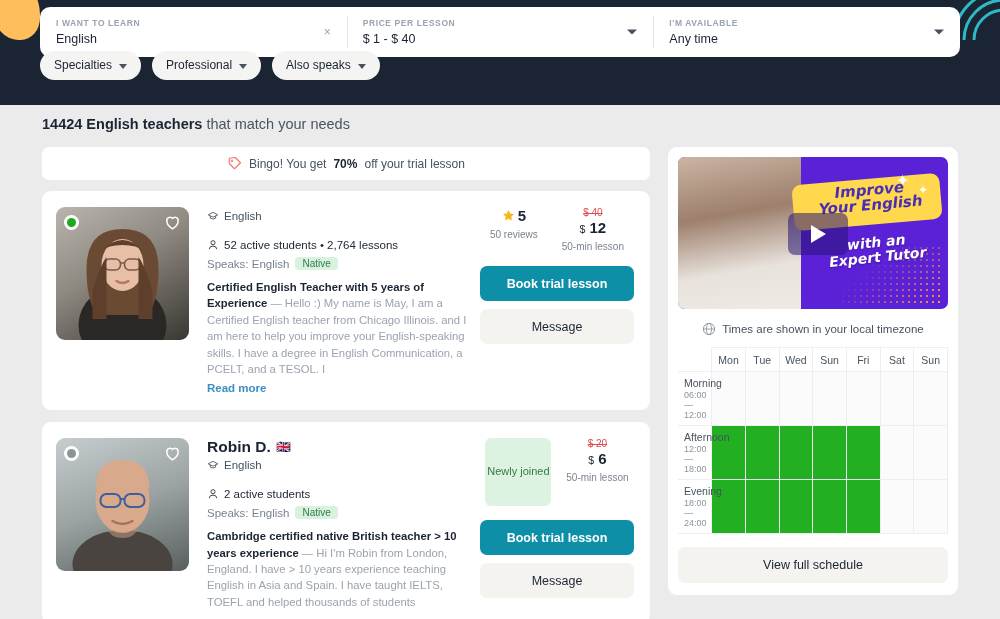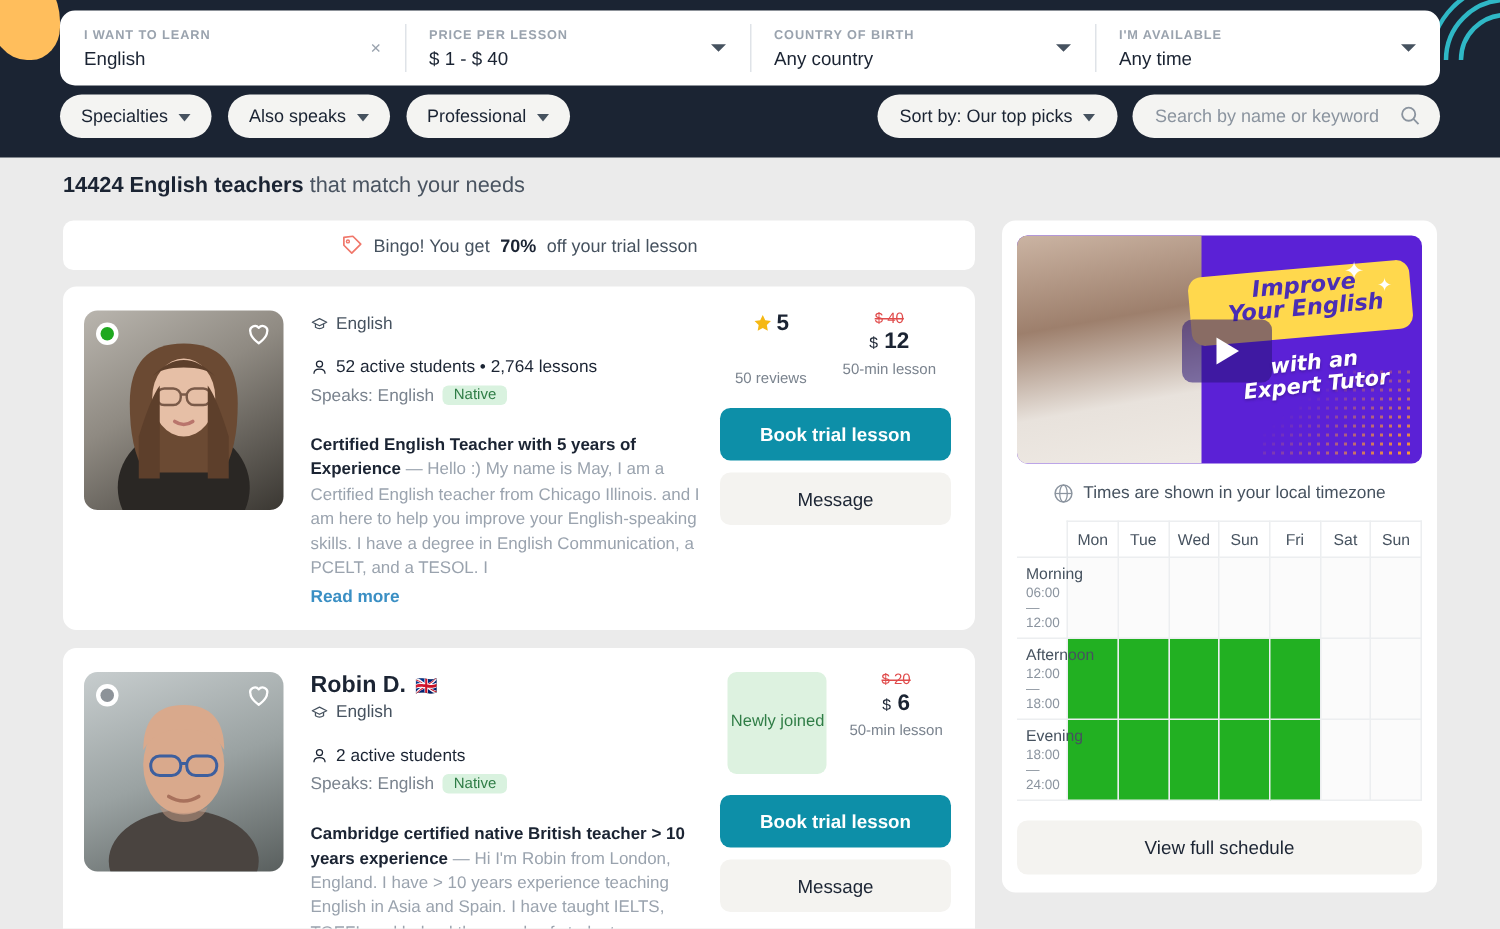--- a/index.html
+++ b/index.html
@@ -60,21 +60,21 @@
   }
   .caret {
     position: absolute; right: 16px; top: 50%; transform: translateY(-50%);
     width: 0; height: 0;
     border-left: 5px solid transparent;
     border-right: 5px solid transparent;
     border-top: 5px solid #46525f;
   }
 
   .filter-row {
-    position: absolute; left: 40px; top: 62px;
+    position: absolute; left: 40px; top: 50px;
     width: 920px; height: 30px;
     display: flex; align-items: center;
     z-index: 3;
   }
   .chip {
     height: 29px;
     background: #f4f4f2;
     border-radius: 15px;
     display: flex; align-items: center; gap: 7px;
     padding: 0 14px;
@@ -171,34 +171,34 @@
   .speaks-row {
     display: flex; align-items: center; gap: 6px;
     margin-top: 6px; font-size: 11.5px; color: #7a838e;
   }
   .native-badge {
     background: #d9f2df; color: #2f7d46;
     border-radius: 4px; padding: 1px 7px;
     font-size: 10px;
   }
   .bio {
-    margin-top: 19px; font-size: 11.3px; line-height: 1.45;
+    margin-top: 9px; font-size: 11.3px; line-height: 1.45;
     color: #9aa3ae;
   }
   .bio b { color: #1b2433; font-weight: 700; }
   .readmore {
     display: inline-block; margin-top: 5px;
     font-size: 11.5px; color: #3a8fc4; font-weight: 600;
   }
 
   .tright { width: 158px; flex: none; display: flex; flex-direction: column; align-items: center; }
   .price-row { display: flex; width: 100%; justify-content: space-around; }
   .rate-block { text-align: center; }
   .rate-top { font-size: 15px; color: #1b2433; font-weight: 700; display: flex; align-items: center; justify-content: center; gap: 3px; }
-  .rate-sub { font-size: 10px; color: #7a838e; margin-top: 23px; }
+  .rate-sub { font-size: 10px; color: #7a838e; margin-top: 5px; }
   .price-block { text-align: center; }
   .price-old { font-size: 10px; color: #e04b4b; text-decoration: line-through; }
   .price-new { font-size: 15px; color: #1b2433; font-weight: 700; margin-top: 1px; }
   .price-new small { font-size: 10.5px; font-weight: 400; }
   .price-sub { font-size: 10px; color: #7a838e; margin-top: 5px; }
   .newly {
     width: 66px; height: 68px; background: #ddf2e0; border-radius: 6px;
     display: flex; align-items: center; justify-content: center; text-align: center;
     font-size: 11px; color: #2f7d46; line-height: 1.25;
   }
@@ -315,56 +315,38 @@
         <div class="field-label">I WANT TO LEARN</div>
         <div class="field-value">English</div>
         <span class="field-x">×</span>
       </div>
       <div class="field">
         <div class="field-label">PRICE PER LESSON</div>
         <div class="field-value">$ 1 - $ 40</div>
         <span class="caret"></span>
       </div>
       <div class="field">
-        <div class="field-label">COUNTRY OF BIRTH</div>
-        <div class="field-value">Any country</div>
-        <span class="caret"></span>
-      </div>
-      <div class="field">
         <div class="field-label">I'M AVAILABLE</div>
         <div class="field-value">Any time</div>
         <span class="caret"></span>
       </div>
     </div>
 
     <div class="filter-row">
       <div class="chip">
         <span>Specialties</span>
         <span class="chev"></span>
       </div>
       <div class="chip">
+        <span>Professional</span>
+        <span class="chev"></span>
+      </div>
+      <div class="chip">
         <span>Also speaks</span>
         <span class="chev"></span>
-      </div>
-      <div class="chip">
-        <span>Professional</span>
-        <span class="chev"></span>
-      </div>
-      <div class="filter-right">
-        <div class="sortchip">
-          <span>Sort by: Our top picks</span>
-          <span class="chev"></span>
-        </div>
-        <div class="searchkw">
-          <span>Search by name or keyword</span>
-          <svg width="14" height="14" viewBox="0 0 16 16">
-            <circle cx="7" cy="7" r="5" fill="none" stroke="#8b949f" stroke-width="1.4"></circle>
-            <line x1="10.6" y1="10.6" x2="14.5" y2="14.5" stroke="#8b949f" stroke-width="1.4"></line>
-          </svg>
-        </div>
       </div>
     </div>
   </div>
 
   <div class="results-title">
     <b>14424</b><b>&nbsp;</b><b>English teachers</b><span class="light"> that match your needs</span>
   </div>
 
   <div class="content">
 

